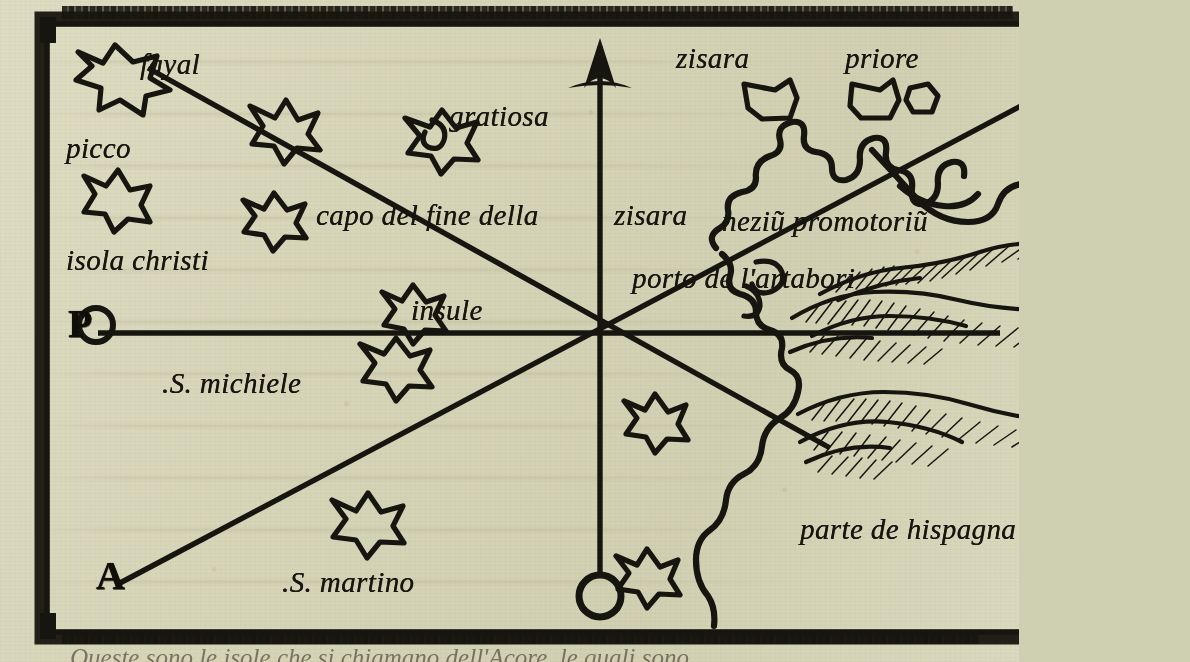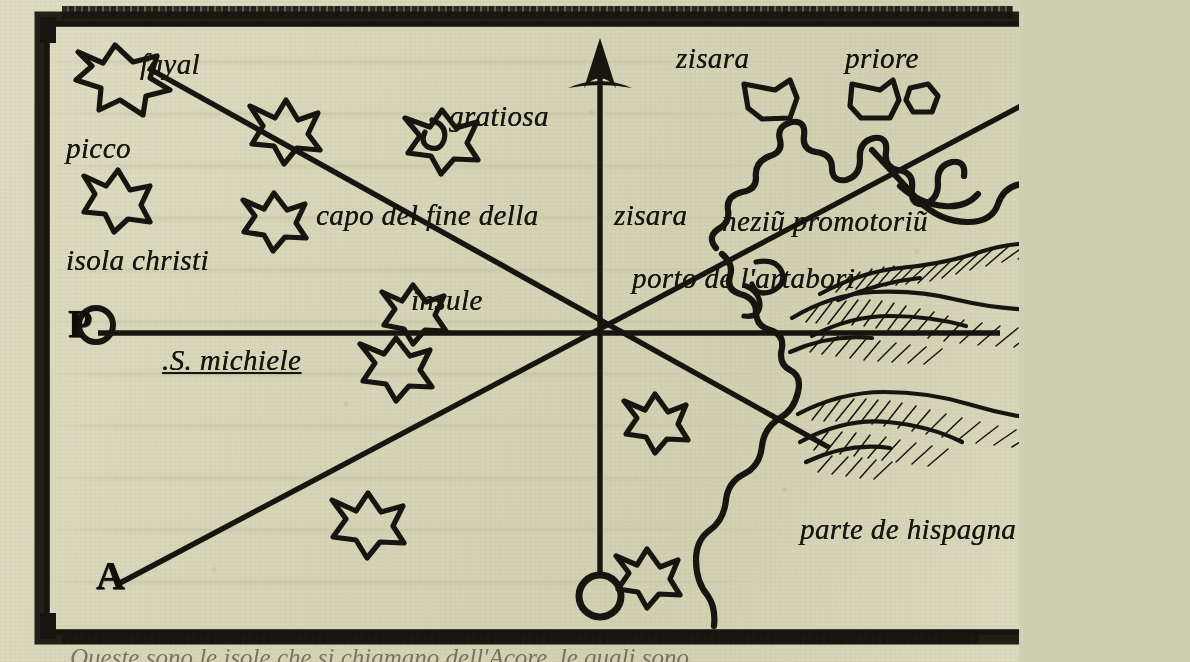--- a/index.html
+++ b/index.html
@@ -374,24 +374,25 @@
   <div class="lbl big" style="left:66px;top:132px;font-family:Liberation Serif, serif;">picco</div>
   <div class="lbl big" style="left:449px;top:100px;">gratiosa</div>
   <div class="lbl big" style="left:676px;top:42px;">zisara</div>
   <div class="lbl big" style="left:845px;top:42px;">priore</div>
 
   <div class="lbl big" style="left:316px;top:199px;">capo del fine della</div>
   <div class="lbl big" style="left:614px;top:199px;">zisara</div>
   <div class="lbl big" style="left:66px;top:244px;">isola christi</div>
 
   <div class="lbl big" style="left:722px;top:205px;">neziũ promotoriũ</div>
-  <div class="lbl big" style="left:411px;top:284px;text-align:center;">insule</div>
+  <div class="lbl big" style="left:411px;top:294px;text-align:center;">insule</div>
   <div class="lbl big" style="left:632px;top:262px;">porto de l'artabori</div>
 
-  <div class="lbl big" style="left:162px;top:344px;text-decoration:underline;">.S. michiele</div>
+  <div class="lbl big" style="left:162px;top:367px;">.S. michiele</div>
+  <div class="lbl big" style="left:282px;top:566px;">.S. martino</div>
   <div class="lbl big" style="left:800px;top:480px;margin-top:33px;">parte de hispagna</div>
 
   <div class="card" style="left:68px;top:304px;">P</div>
   <div class="card" style="left:1078px;top:46px;">G</div>
   <div class="card" style="left:96px;top:556px;">A</div>
   <div class="card" style="left:1082px;top:566px;">S</div>
 
   <div id="stamp">
     <div class="ring"></div>
     <div class="ring2"></div>

